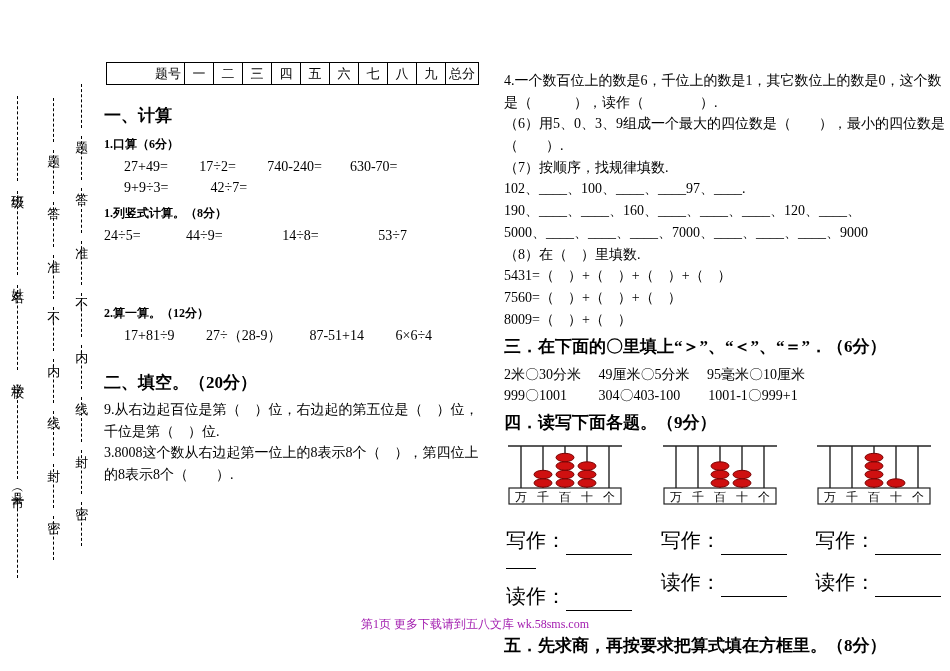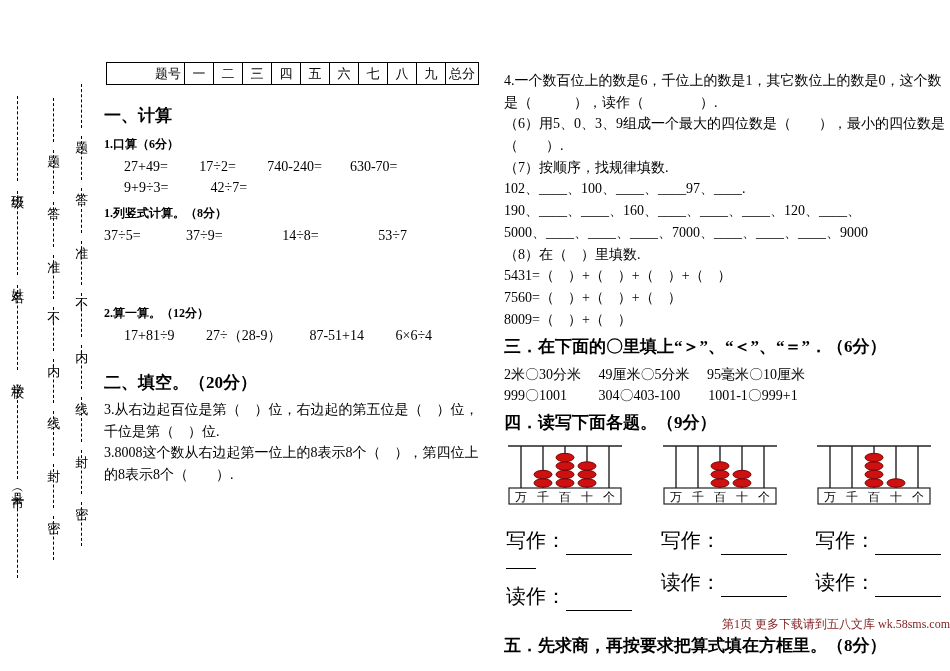--- a/index.html
+++ b/index.html
@@ -45,21 +45,21 @@
   .abacus-row { display:flex; gap:16px; margin:8px 0 0 2px; }
   .rw-group { width:140px; display:flex; flex-direction:column; }
   .rw-line { margin-top:12px; font-size:20px; white-space:nowrap; }
   .blank-line { display:inline-block; width:66px; height:13px; border-bottom:1px solid #000; vertical-align:bottom; }
   .blank-cont { display:inline-block; width:30px; height:10px; border-bottom:1px solid #000; margin-top:4px; }
 
   .quotient-heading { margin-top:22px; }
 
   .footer {
     position:absolute; left:0; right:0; bottom:38px;
-    text-align:right; font-size:12px; color:#7f1d1d;
+    text-align:center; font-size:12px; color:#a21caf;
   }
 </style>
 </head>
 <body>
 
 <div class="page">
 
   <div class="seal-col" id="seal-info">
       <div class="seal-dash"></div>
       <span class="seal-char">班级</span>
@@ -130,29 +130,29 @@
         </tbody>
       </table>
 
     <div class="heading">一、计算</div>
 
     <div class="subheading">1.口算（6分）</div>
     <div class="mline indent">27+49=　　 17÷2=　　 740-240=　　630-70=</div>
     <div class="mline indent">9+9÷3=　　　42÷7=</div>
 
     <div class="subheading">1.列竖式计算。（8分）</div>
-    <div class="mline">37÷5=　　　 37÷9=　　　　 14÷8=　　　　 53÷7</div>
+    <div class="mline">24÷5=　　　 44÷9=　　　　 14÷8=　　　　 53÷7</div>
     <div class="workspace"></div>
 
     <div class="subheading">2.算一算。（12分）</div>
     <div class="mline indent">17+81÷9　　 27÷（28-9）　　87-51+14　　 6×6÷4</div>
 
     <div class="heading mt-lg">二、填空。（20分）</div>
     <div class="fill-list">
-        <div class="mline">3.从右边起百位是第（　）位，右边起的第五位是（　）位，千位是第（　）位.</div>
+        <div class="mline">9.从右边起百位是第（　）位，右边起的第五位是（　）位，千位是第（　）位.</div>
         <div class="mline">3.8008这个数从右边起第一位上的8表示8个（　），第四位上的8表示8个（　　）.</div>
       </div>
   </div>
 
   <div class="col" id="col-right">
     <div class="fill-list">
         <div class="mline">4.一个数百位上的数是6，千位上的数是1，其它数位上的数是0，这个数是（　　　），读作（　　　　）.</div>
         <div class="mline">（6）用5、0、3、9组成一个最大的四位数是（　　），最小的四位数是（　　）.</div>
         <div class="mline">（7）按顺序，找规律填数.</div>
         <div class="mline">102、____、100、____、____97、____.</div>

